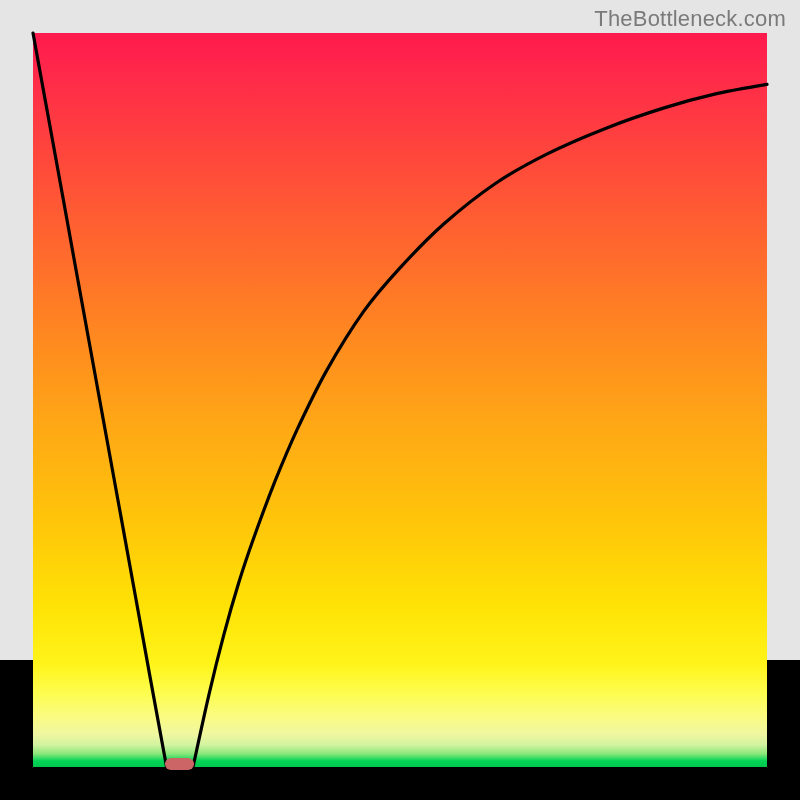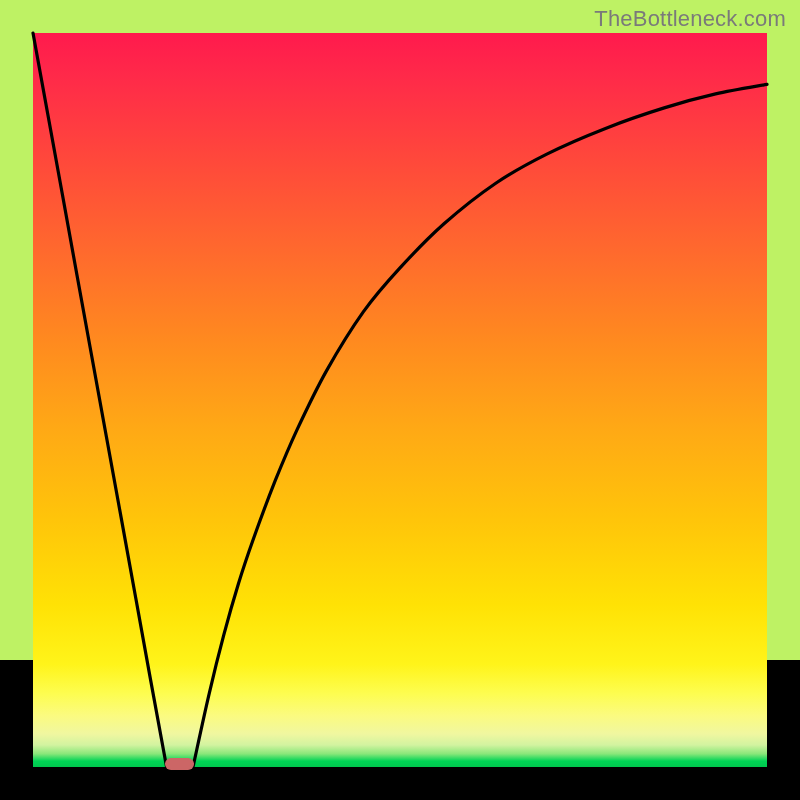--- a/index.html
+++ b/index.html
@@ -10,21 +10,21 @@
     background: #000;
     overflow: hidden;
     font-family: Arial, Helvetica, sans-serif;
   }
   .frame {
     position: absolute;
     left: 0;
     top: 0;
     width: 800px;
     height: 660px;
-    background: #bef264;
+    background: #e5e5e5;
     text-align: right;
   }
   .plot-area {
     position: absolute;
     left: 33px;
     top: 33px;
     width: 734px;
     height: 734px;
     
     background: linear-gradient(to bottom,

